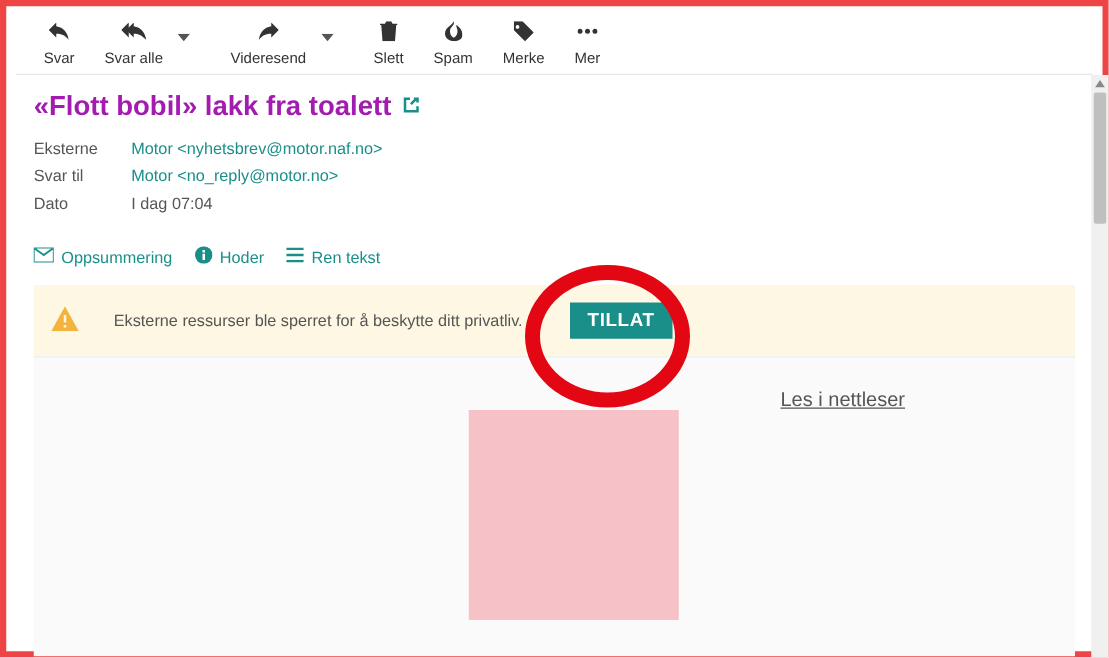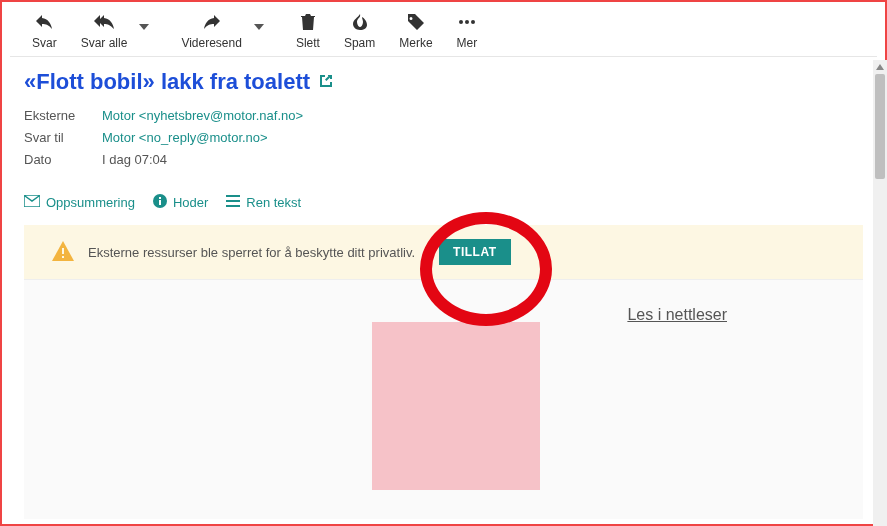--- a/index.html
+++ b/index.html
@@ -7,21 +7,21 @@
     font-family: -apple-system, BlinkMacSystemFont, "Segoe UI", Arial, sans-serif;
     font-size: 13px;
     color: #333;
     background: #fff;
     width: 887px;
     height: 526px;
     overflow: hidden;
     position: relative;
   }
   .outer-border {
-    border: 2px solid #ef4444;
+    border: 5px solid #ef4444;
     width: 887px;
     height: 526px;
     background: #fff;
   }
   .toolbar {
     display: flex;
     align-items: flex-start;
     padding: 10px 10px 6px 10px;
     gap: 0;
     border-bottom: 1px solid #e6e6e6;
@@ -57,21 +57,21 @@
   .tb-spacer { width: 18px; }
   .content {
     padding: 12px 22px 0 22px;
     overflow-y: auto;
     height: calc(526px - 60px);
     position: relative;
   }
   .subject {
     font-size: 22px;
     font-weight: 700;
-    color: #1d4ed8;
+    color: #a21caf;
     display: flex;
     align-items: center;
     gap: 8px;
     margin-bottom: 10px;
   }
   .ext-link {
     color: #1a8f8a;
     cursor: pointer;
   }
   .hdr-row {
@@ -102,34 +102,34 @@
   .meta-actions .ma {
     display: flex;
     align-items: center;
     gap: 6px;
     cursor: pointer;
   }
   .meta-actions svg { fill: #1a8f8a; }
   .blocked-bar {
     margin-top: 14px;
     background: #fdf7e3;
-    padding: 14px 28px;
-    display: flex;
-    align-items: center;
-    gap: 14px;
+    padding: 14px 14px;
+    display: flex;
+    align-items: center;
+    gap: 28px;
     color: #555;
     font-size: 13px;
   }
   .warn-icon svg { fill: #f3b43f; }
   .allow-btn {
     background: #1a8f8a;
     color: #fff;
     border: none;
     padding: 6px 14px;
-    font-size: 12px;
+    font-size: 15px;
     font-weight: 600;
     letter-spacing: 0.5px;
     cursor: pointer;
     margin-left: 10px;
   }
   .email-body {
     background: #fafafa;
     border-top: 1px solid #eee;
     min-height: 240px;
     position: relative;

